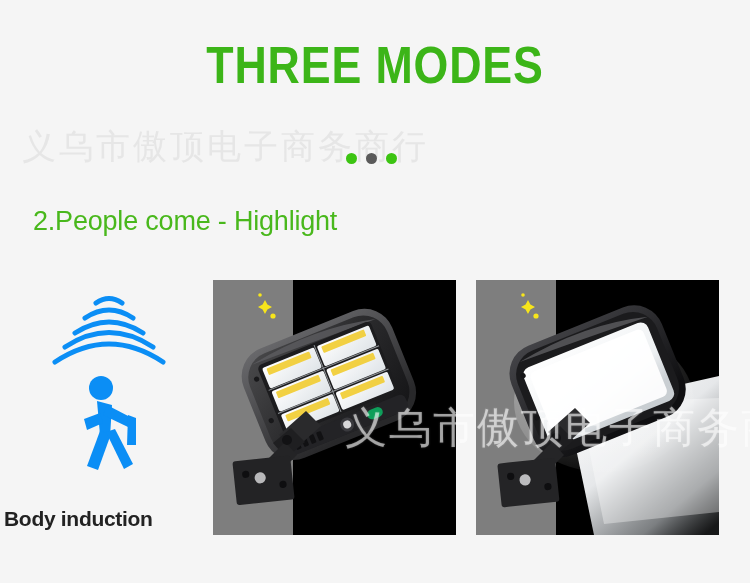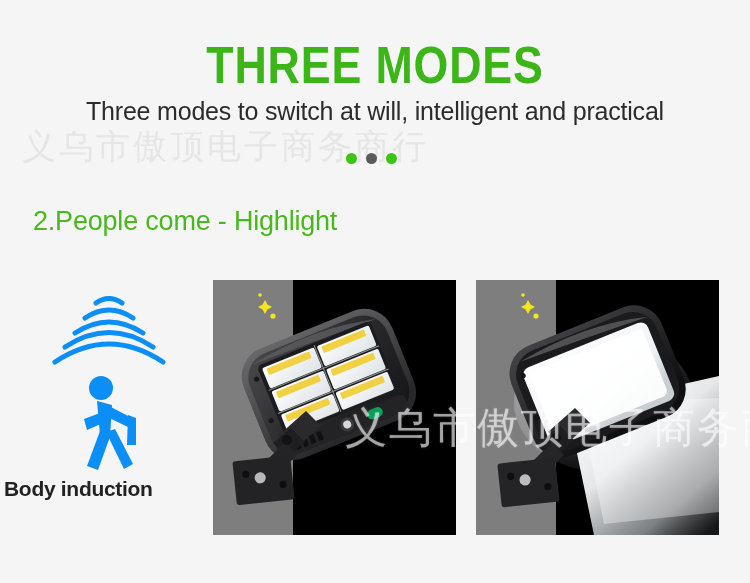--- a/index.html
+++ b/index.html
@@ -64,21 +64,21 @@
     white-space:nowrap;
     letter-spacing:-0.2px;
   }
 
   
   .icon-col{
     position:absolute;left:22px;top:285px;width:180px;height:250px;
   }
   .sensor-icon{position:absolute;left:18px;top:0px;width:140px;height:190px;}
   .body-label{
-    position:absolute;left:4px;top:477px;
+    position:absolute;left:4px;top:507px;
     font-size:21px;font-weight:bold;color:#222;
     white-space:nowrap;letter-spacing:-0.3px;text-align:center;
   }
 
   
   .panel{
     position:absolute;top:280px;height:255px;overflow:hidden;
   }
   .panel-left{left:213px;width:243px;}
   .panel-right{left:476px;width:243px;}
@@ -115,21 +115,20 @@
 </style>
 </head>
 <body>
 
 <div class="header">
 
   <div class="wm-header">义乌市傲顶电子商务商行</div>
 
   <div class="main-title">THREE MODES</div>
 
-  <div class="sub-title">Three modes to switch at will, intelligent and practical</div>
 
   <div class="dots">
     <span class="dot g"></span>
     <span class="dot d"></span>
     <span class="dot g"></span>
   </div>
 </div>
 
 <div class="section-heading">2.People come - Highlight</div>
 

